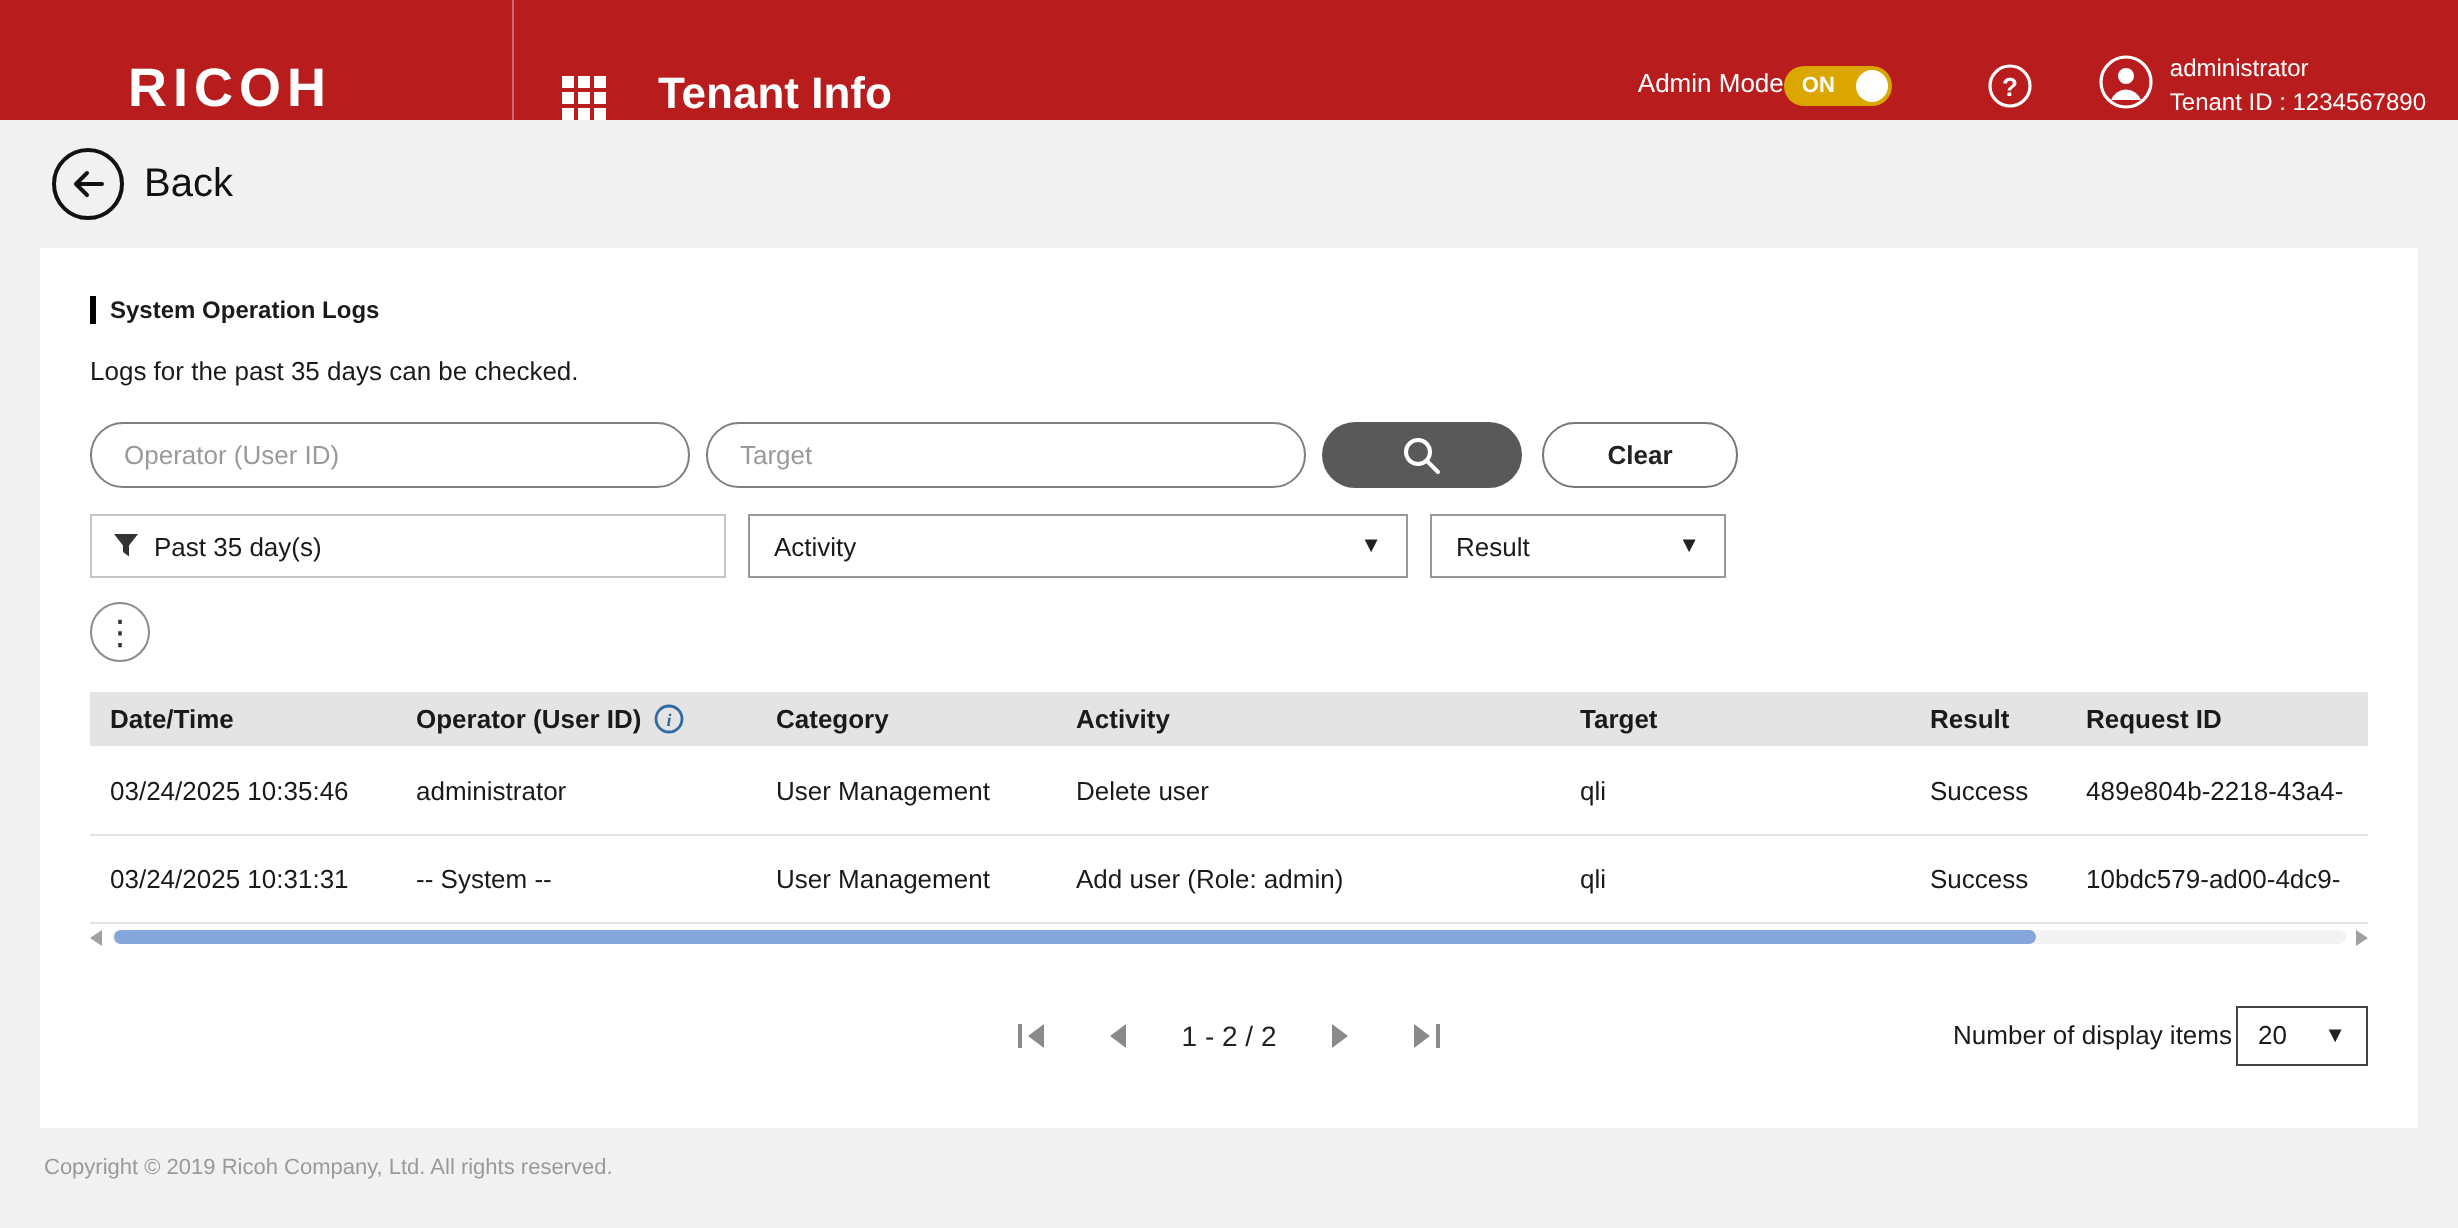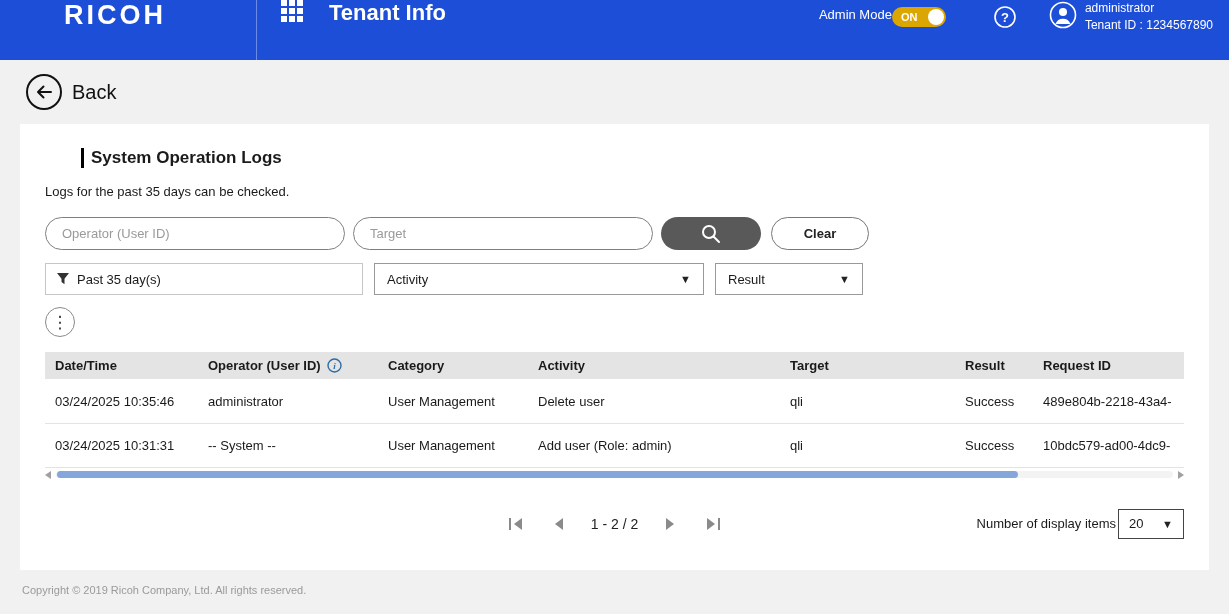--- a/index.html
+++ b/index.html
@@ -1,20 +1,20 @@
 <!DOCTYPE html>
 <html><head>
 <meta charset="utf-8">
 <style>
   * { margin:0; padding:0; box-sizing:border-box; }
   html,body { width:1229px; height:614px; }
   body { font-family:"Liberation Sans", sans-serif; background:#f1f1f1; color:#1a1a1a; overflow:hidden; }
 
   
-  .header { height:60px; background:#1d4ed8; color:#fff; display:flex; align-items:flex-start; }
+  .header { height:60px; background:#b91c1c; color:#fff; display:flex; align-items:flex-end; }
   .brand { width:256px; padding-left:64px; font-size:27px; font-weight:bold; letter-spacing:3px; }
   .header-sep { width:1px; height:60px; background:rgba(255,255,255,.35); }
   .grid-icon { margin-left:24px; display:grid; grid-template-columns:repeat(3,6px); grid-gap:2px; cursor:pointer; }
   .grid-icon span { width:6px; height:6px; background:#fff; }
   .app-title { margin-left:26px; font-size:22px; font-weight:bold; }
   .header-right { margin-left:auto; display:flex; align-items:center; padding-right:16px; }
   .admin-mode { display:flex; flex-direction:row; align-items:center; margin-right:47px; }
   .admin-label { font-size:13px; margin-bottom:4px; }
   .toggle { width:54px; height:20px; border-radius:10px; background:#dca600; position:relative; display:flex; align-items:center; cursor:pointer; }
   .toggle-text { font-size:11px; font-weight:bold; margin-left:9px; color:#fff; }
@@ -23,21 +23,21 @@
   .user { display:flex; align-items:center; cursor:pointer; }
   .user-info { margin-left:8px; font-size:12px; line-height:1.4; text-align:left; }
 
   
   .back-bar { height:64px; display:flex; align-items:center; padding-left:26px; background:#f1f1f1; }
   .back-circle { width:36px; height:36px; border:2px solid #111; border-radius:50%; background:#f1f1f1; display:flex; align-items:center; justify-content:center; cursor:pointer; }
   .back-label { margin-left:10px; font-size:20px; color:#111; cursor:pointer; }
 
   
   .card { margin:0 20px; background:#fff; padding:24px 25px 30px; min-height:436px; position:relative; }
-  .section-title { font-size:17px; font-weight:bold; border-left:3px solid #000; padding-left:7px; line-height:1.2;margin-left:36px; }
+  .section-title { font-size:12px; font-weight:bold; border-left:3px solid #000; padding-left:7px; line-height:1.2; }
   .subtitle { font-size:13px; margin-top:16px; }
 
   
   .filter-row1 { display:flex; align-items:center; margin-top:18px; gap:8px; }
   .pill-input { width:300px; height:33px; border:1px solid #7f7f7f; border-radius:17px; padding:0 16px; font-size:13px; color:#333; background:#fff; font-family:"Liberation Sans", sans-serif; }
   .pill-input::placeholder { color:#9a9a9a; }
   .search-btn { width:100px; height:33px; border:none; border-radius:17px; background:#595959; display:flex; align-items:center; justify-content:center; cursor:pointer; }
   .clear-btn { width:98px; height:33px; border:1px solid #777; border-radius:17px; background:#fff; font-size:13px; font-weight:bold; color:#222; display:flex; align-items:center; justify-content:center; cursor:pointer; margin-left:2px; font-family:"Liberation Sans", sans-serif; }
 
   .filter-row2 { display:flex; align-items:center; margin-top:13px; gap:11px; }

